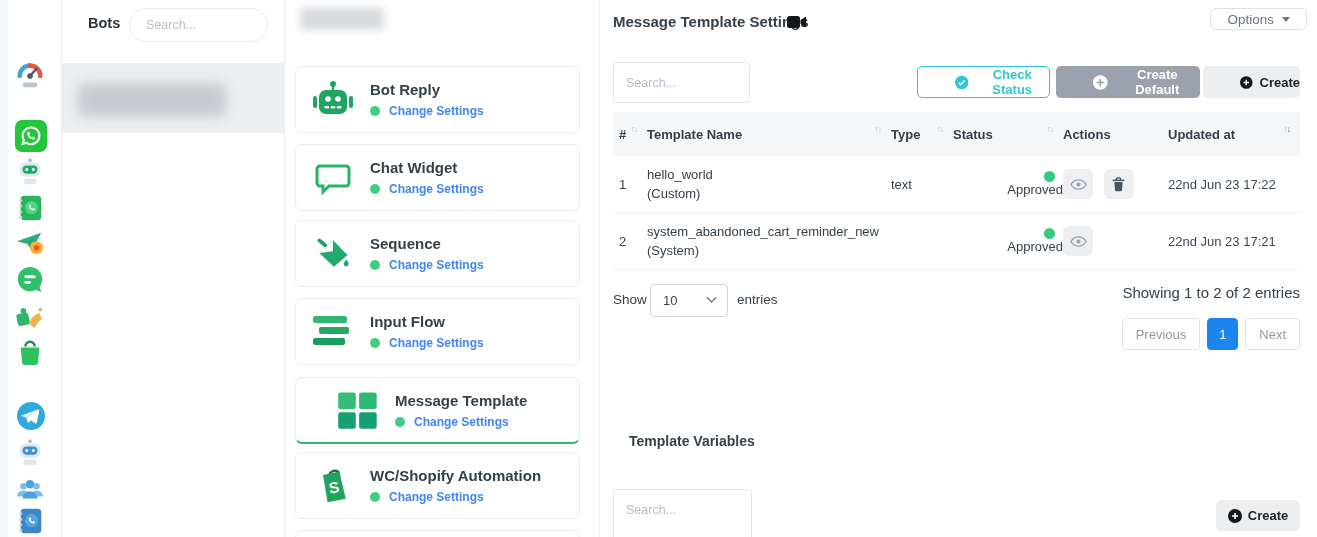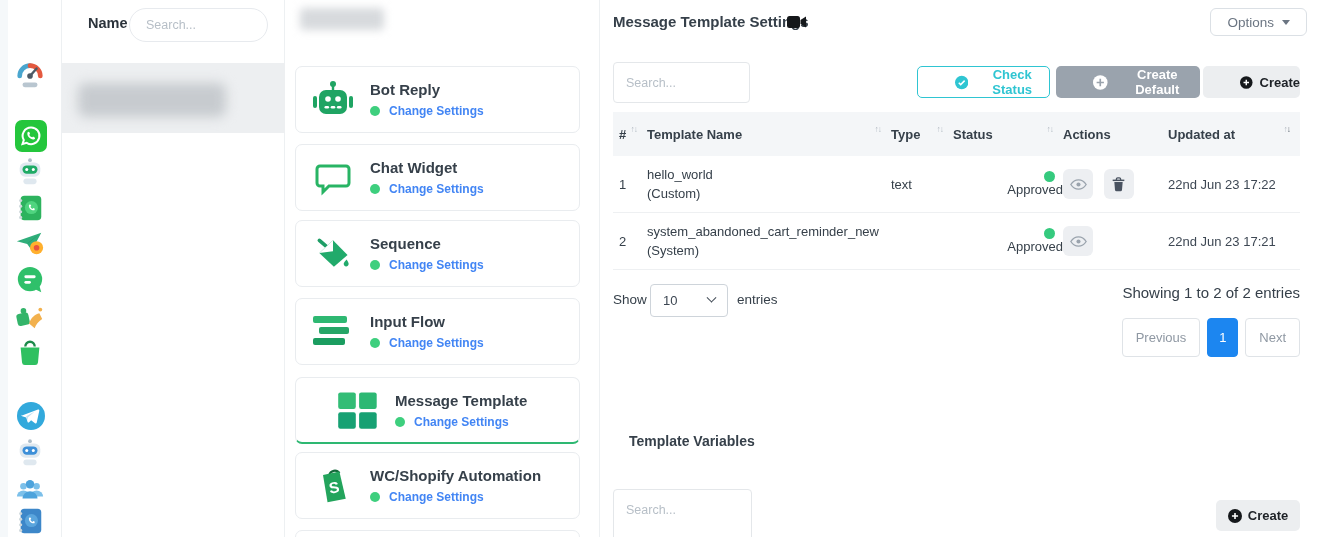--- a/index.html
+++ b/index.html
@@ -31,21 +31,21 @@
   .card-title { font-size:15px; font-weight:700; color:#36404a; }
   .card-link-row { display:flex; align-items:center; margin-top:6px; }
   .dot { width:10px; height:10px; border-radius:50%; background:#3ecf7e; margin-right:9px; }
   .card-link { font-size:12px; font-weight:700; color:#4285f4; text-decoration:none; }
   .card.sliver { top:530px; height:40px; }
 
   
   .content { position:absolute; left:600px; top:0; width:717px; height:537px; background:#fff; }
   .page-title { position:absolute; left:13px; top:13px; font-size:15px; font-weight:700; color:#36404a; }
   .camera-ic { position:absolute; left:187px; top:15px; width:20px; height:14px; }
-  .options-btn { position:absolute; right:10px; top:8px; height:28px; padding:4px 16px; background:#fff; border:1px solid #dbe0e5; border-radius:6px; font-size:13.5px; color:#6b7582; display:flex; align-items:center; gap:8px; cursor:pointer; font-family:inherit; }
+  .options-btn { position:absolute; right:10px; top:8px; height:22px; padding:4px 16px; background:#fff; border:1px solid #dbe0e5; border-radius:6px; font-size:13.5px; color:#6b7582; display:flex; align-items:center; gap:8px; cursor:pointer; font-family:inherit; }
   .caret { width:0; height:0; border-left:4px solid transparent; border-right:4px solid transparent; border-top:5px solid #6b7582; }
 
   .tbl-search { position:absolute; left:13px; top:62px; width:137px; height:41px; border:1px solid #e4e7ea; border-radius:4px; padding:0 12px; font-size:12.5px; color:#3c4652; outline:none; }
   .tbl-search::placeholder { color:#b7bfc7; }
 
   .btn { position:absolute; top:66px; height:32px; border-radius:5px; font-size:13px; font-weight:600; display:flex; align-items:center; justify-content:center; gap:7px; cursor:pointer; border:none; font-family:inherit;padding-left:37px; }
   .btn svg { width:15px; height:15px; }
   .btn-check { left:317px; width:133px; background:#fff; border:1px solid #2fc5d2; color:#2fc5d2; }
   .btn-default { left:456px; width:144px; background:#9aa3ad; color:#fff; }
   .btn-create { left:603px; width:97px; background:#eceef0; color:#1d2126; }
@@ -71,21 +71,21 @@
   .icon-btn svg { width:17px; height:15px; }
   .updated-cell { color:#3e4854; }
 
   
   .show-label { position:absolute; left:13px; top:292px; font-size:13.5px; color:#36404a; }
   .page-select { position:absolute; left:50px; top:284px; width:78px; height:33px; border:1px solid #ced4da; border-radius:4px; display:flex; align-items:center; justify-content:space-between; padding:0 12px; font-size:13px; color:#3c4652; cursor:pointer; background:#fff;text-align:right; }
   .chev { width:7px; height:7px; border-right:1.6px solid #3c4652; border-bottom:1.6px solid #3c4652; transform:rotate(45deg) translate(-2px,-2px); }
   .entries-label { position:absolute; left:137px; top:292px; font-size:13.5px; color:#36404a; }
   .showing-text { position:absolute; right:17px; top:284px; font-size:15px; color:#36404a; }
   .pager { position:absolute; right:17px; top:318px; display:flex; gap:7px; }
-  .page-btn { height:39px; border:1px solid #dfe3e7; background:#fff; color:#8f98a3; border-radius:4px; font-size:13px; padding:0 13px; display:flex; align-items:center; cursor:pointer; font-family:inherit; }
+  .page-btn { height:32px; border:1px solid #dfe3e7; background:#fff; color:#8f98a3; border-radius:4px; font-size:13px; padding:0 13px; display:flex; align-items:center; cursor:pointer; font-family:inherit; }
   .page-btn.active { background:#1c86f0; border-color:#1c86f0; color:#fff; width:31px; justify-content:center; padding:0; }
 
   
   .vars-title { position:absolute; left:13px; top:433px; font-size:14px; font-weight:700; color:#36404a;margin-left:16px; }
   .vars-search { position:absolute; left:13px; top:489px; width:139px; height:60px; border:1px solid #e4e7ea; border-radius:4px; padding:0 12px 18px 12px; font-size:12.5px; color:#3c4652; outline:none; }
   .vars-search::placeholder { color:#b7bfc7; }
   .btn-create-vars { position:absolute; left:auto; right:17px; top:500px; width:84px; height:31px; background:#eceef0; color:#1d2126; border:none; border-radius:5px; font-size:13px; font-weight:600; display:flex; align-items:center; justify-content:center; gap:6px; cursor:pointer; font-family:inherit; }
   .btn-create-vars svg { width:14px; height:14px; }
 </style>
 </head>
@@ -197,21 +197,21 @@
           <circle cx="6" cy="14" r="1.7" fill="#cfd8dc"></circle>
           <circle cx="6" cy="20" r="1.7" fill="#cfd8dc"></circle>
           <circle cx="6" cy="26" r="1.7" fill="#cfd8dc"></circle>
           <circle cx="17.5" cy="15.5" r="7" fill="#5aa5dd"></circle>
           <path d="M14.8 13.3c0-.6.4-1 1-1l1 .1.5 1.5-1 .8c.5 1 1.3 1.8 2.3 2.3l.8-1 1.5.5.1 1c0 .6-.4 1-1 1-3 0-5.2-2.2-5.2-5.2z" fill="#fff"></path>
         </svg>
     </div>
   </aside>
 
   <section class="bots-panel">
-    <span class="bots-title">Name</span>
+    <span class="bots-title">Bots</span>
     <input class="bots-search" placeholder="Search..." style="">
     <div class="bot-item">
       <div class="blur-blob"></div>
     </div>
   </section>
 
   <section class="menu-col">
     <div class="menu-title-blob"></div>
 
     <div class="card" style="top:66px">

